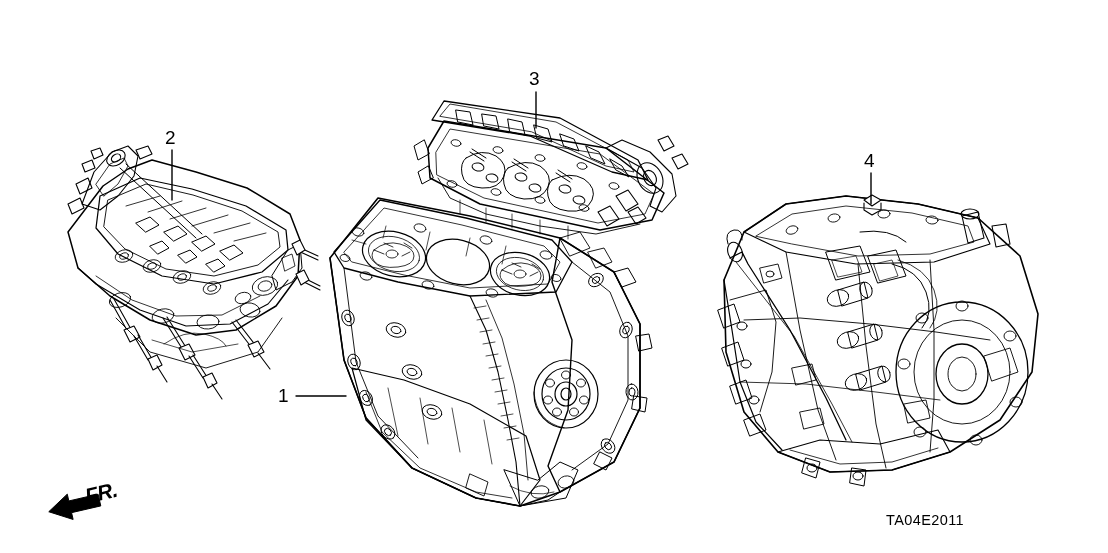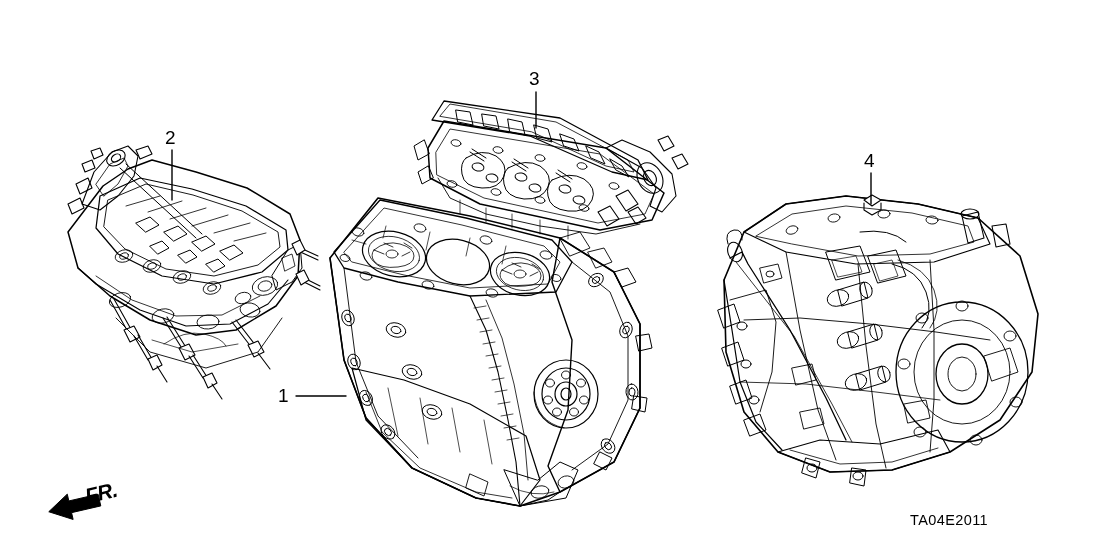--- a/index.html
+++ b/index.html
@@ -22,21 +22,20 @@
     font-family: "Liberation Sans", sans-serif;
     line-height: 1;
     user-select: none;
   }
   .partnum {
     position: absolute;
     font-size: 14.5px;
     letter-spacing: 0.4px;
     color: #000000;
     font-family: "Liberation Sans", sans-serif;
-    margin-left: 24px;
   }
   .fr-label {
     position: absolute;
     font-size: 21px;
     font-weight: bold;
     font-style: italic;
     color: #000000;
     font-family: "Liberation Sans", sans-serif;
     transform: rotate(-13deg);
     letter-spacing: -0.5px;

